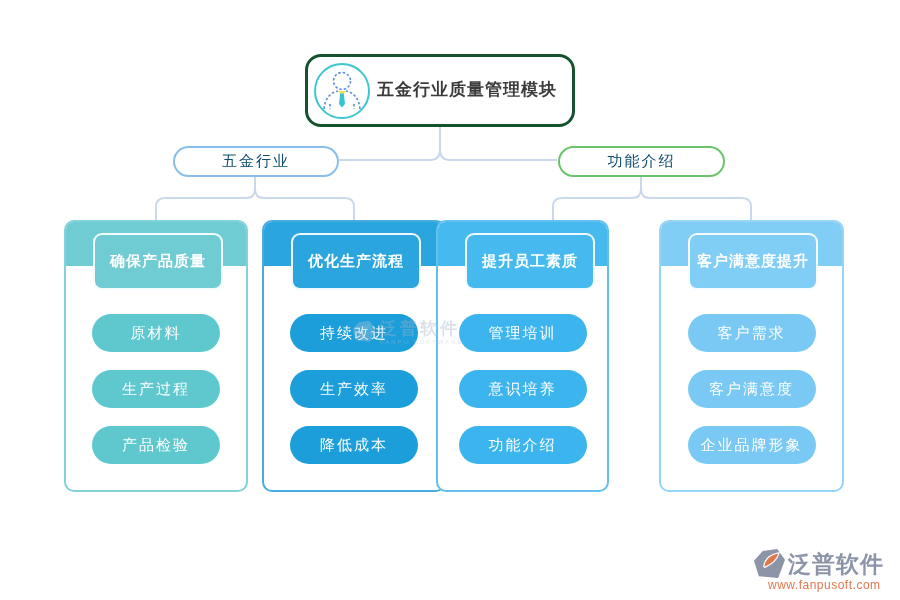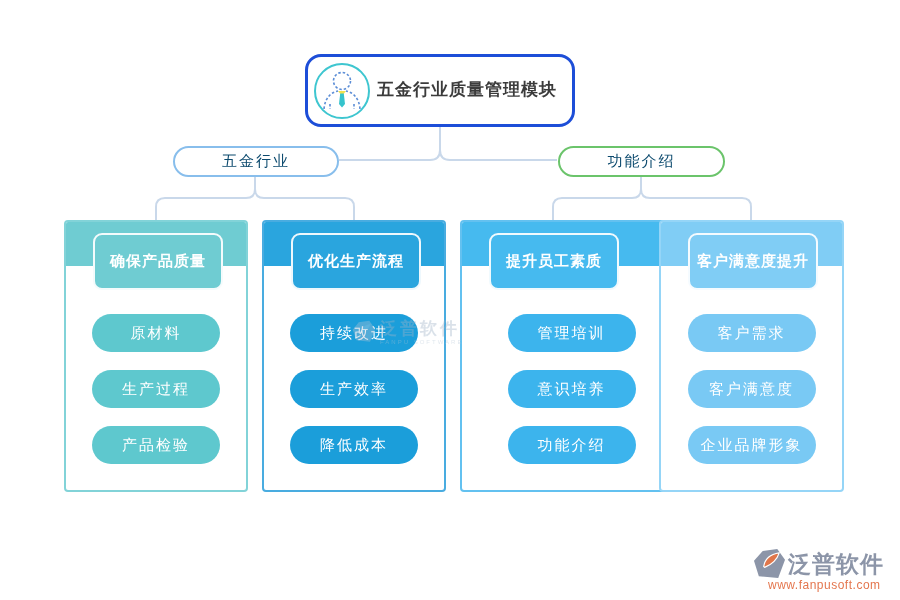--- a/index.html
+++ b/index.html
@@ -4,38 +4,38 @@
 <style>
   * { margin: 0; padding: 0; box-sizing: border-box; }
   html, body { width: 900px; height: 600px; background: #ffffff; font-family: "Liberation Sans", "DejaVu Sans", sans-serif; overflow: hidden; }
   .stage { position: relative; width: 900px; height: 600px; background: #fff; }
 
   
   .connectors { position: absolute; left: 0; top: 0; width: 900px; height: 600px; z-index: 0; }
 
   
   .root-node { position: absolute; left: 305px; top: 54px; width: 270px; height: 73px;
-    background: #fff; border: 3px solid #1d4ed8; border-radius: 16px; z-index: 2;
+    background: #fff; border: 3px solid #14532d; border-radius: 16px; z-index: 2;
     display: flex; align-items: center; padding: 0 8px 0 6px; }
   .root-icon-circle { flex: 0 0 56px; width: 56px; height: 56px; border: 2px solid #3EC6D0; border-radius: 50%;
     display: flex; align-items: center; justify-content: center; background: #fff; }
   .root-title { flex: 1; text-align: center; font-weight: bold; font-size: 17px; color: #3b3b3b; line-height: 1.45; letter-spacing: 1px; }
 
   
   .branch-pill { position: absolute; top: 146px; height: 31px; background: #fff; border-radius: 16px;
     display: flex; align-items: center; justify-content: center; font-size: 15px; color: #0c4a6e; z-index: 2; letter-spacing: 2px; }
   .branch-pill.b0 { left: 173px; width: 166px; border: 2px solid #88BEEC; }
   .branch-pill.b1 { left: 558px; width: 167px; border: 2px solid #6BC46B; }
 
   
   .card { position: absolute; top: 220px; height: 272px; width: 184px; background: #fff;
-    border-radius: 4px; z-index: 1; overflow: hidden; }
+    border-radius: 10px; z-index: 1; overflow: hidden; }
   .card.c0 { left: 64px;  border: 2px solid #82D3D8; }
   .card.c1 { left: 262px; border: 2px solid #49ACE0; }
-  .card.c2 { left: 460px; width: 223px; border: 2px solid #63C1F0; }
+  .card.c2 { left: 436px; width: 173px; border: 2px solid #63C1F0; }
   .card.c3 { left: 659px; width: 185px; border: 2px solid #95D5F7; }
   .card-band { position: absolute; left: 0; top: 0; right: 0; height: 44px; }
   .c0 .card-band, .c0 .card-header { background: #6FCCD2; }
   .c1 .card-band, .c1 .card-header { background: #2AA5DE; }
   .c2 .card-band, .c2 .card-header { background: #46BAEF; }
   .c3 .card-band, .c3 .card-header { background: #80CDF5; }
   .card-header { position: absolute; left: 27px; top: 11px; width: 130px; height: 57px;
     border: 2px solid rgba(255,255,255,0.92); border-radius: 9px;
     display: flex; align-items: center; justify-content: center;
     color: #fff; font-weight: bold; font-size: 15px; letter-spacing: 1px; }

